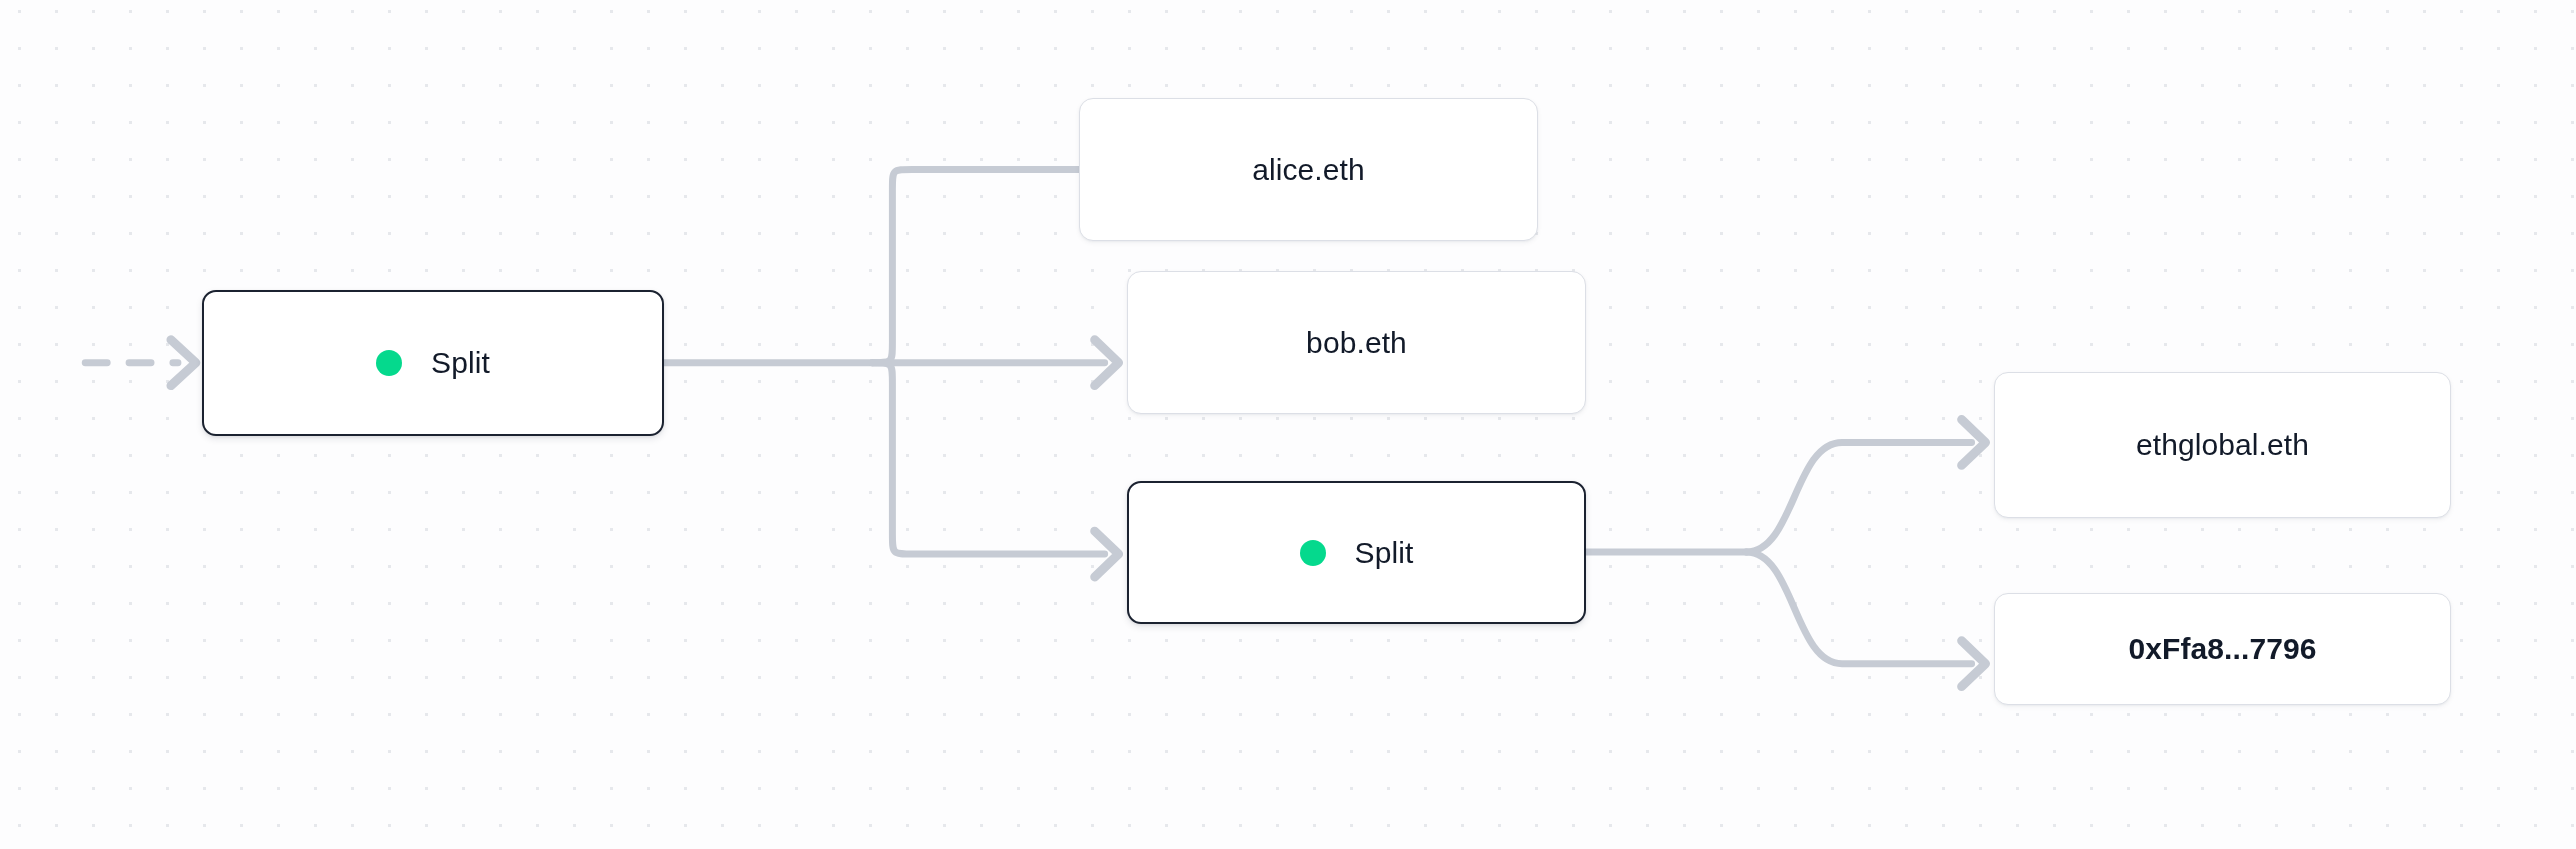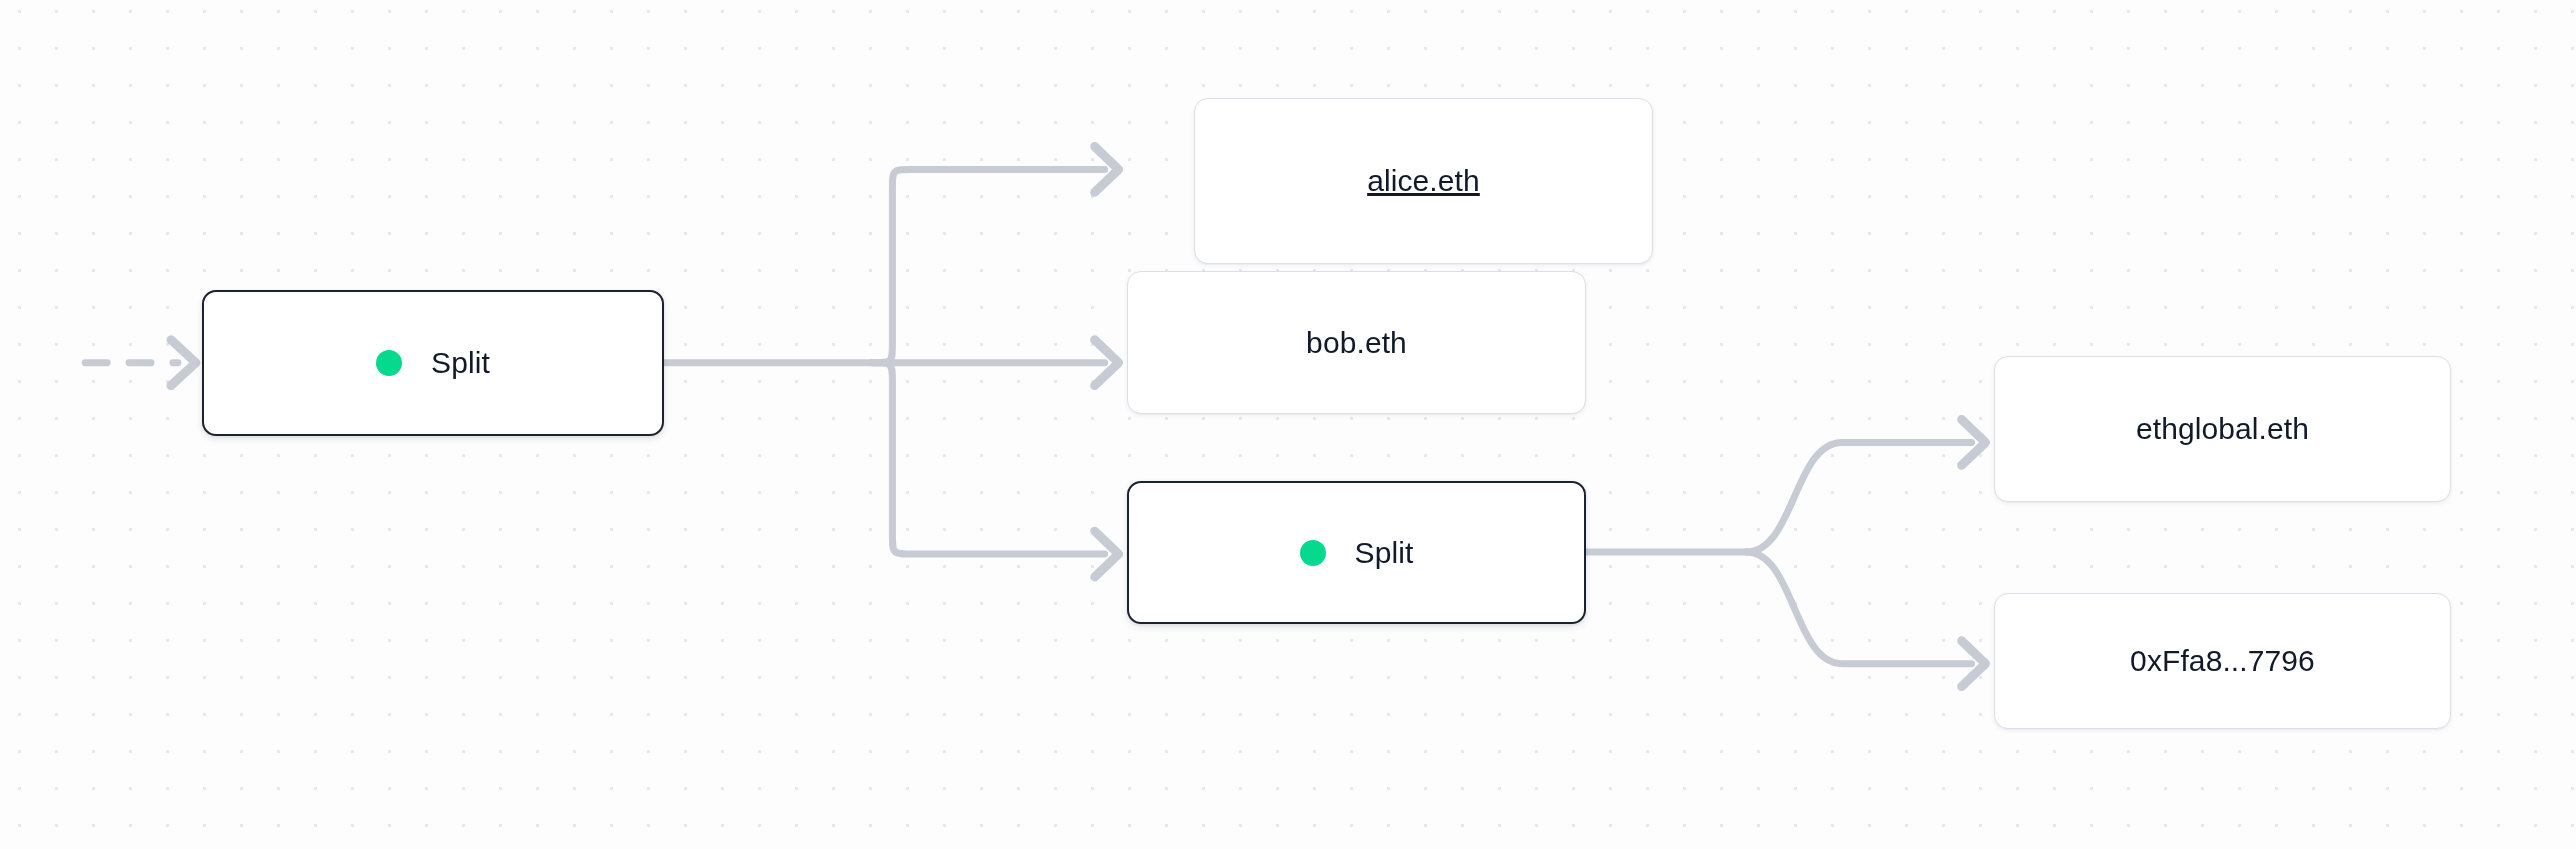--- a/index.html
+++ b/index.html
@@ -119,37 +119,37 @@
     <path class="edge-arrow" d="M 1968,643 L 1992,666 L 1968,689"></path>
   </svg>
 
   <div class="node split" style="left:202px; top:290px; width:462px; height:146px;">
     <span class="split-inner">
       <span class="status-dot"></span>
       <span class="node-label">Split</span>
     </span>
   </div>
 
-  <div class="node plain" style="left:1194px; top:98px; width:459px; height:166px;text-decoration:underline;">
+  <div class="node plain" style="left:1079px; top:98px; width:459px; height:143px;">
     <span class="node-label">alice.eth</span>
   </div>
 
   <div class="node plain" style="left:1127px; top:271px; width:459px; height:143px;">
     <span class="node-label">bob.eth</span>
   </div>
 
   <div class="node split" style="left:1127px; top:481px; width:459px; height:143px;">
     <span class="split-inner">
       <span class="status-dot"></span>
       <span class="node-label">Split</span>
     </span>
   </div>
 
-  <div class="node plain" style="left:1994px; top:356px; width:457px; height:146px;">
+  <div class="node plain" style="left:1994px; top:372px; width:457px; height:146px;">
     <span class="node-label">ethglobal.eth</span>
   </div>
 
-  <div class="node plain" style="left:1994px; top:593px; width:457px; height:136px;">
+  <div class="node plain" style="left:1994px; top:593px; width:457px; height:112px;font-weight:bold;">
     <span class="node-label">0xFfa8...7796</span>
   </div>
 
 </div>
 
 
 </body></html>

